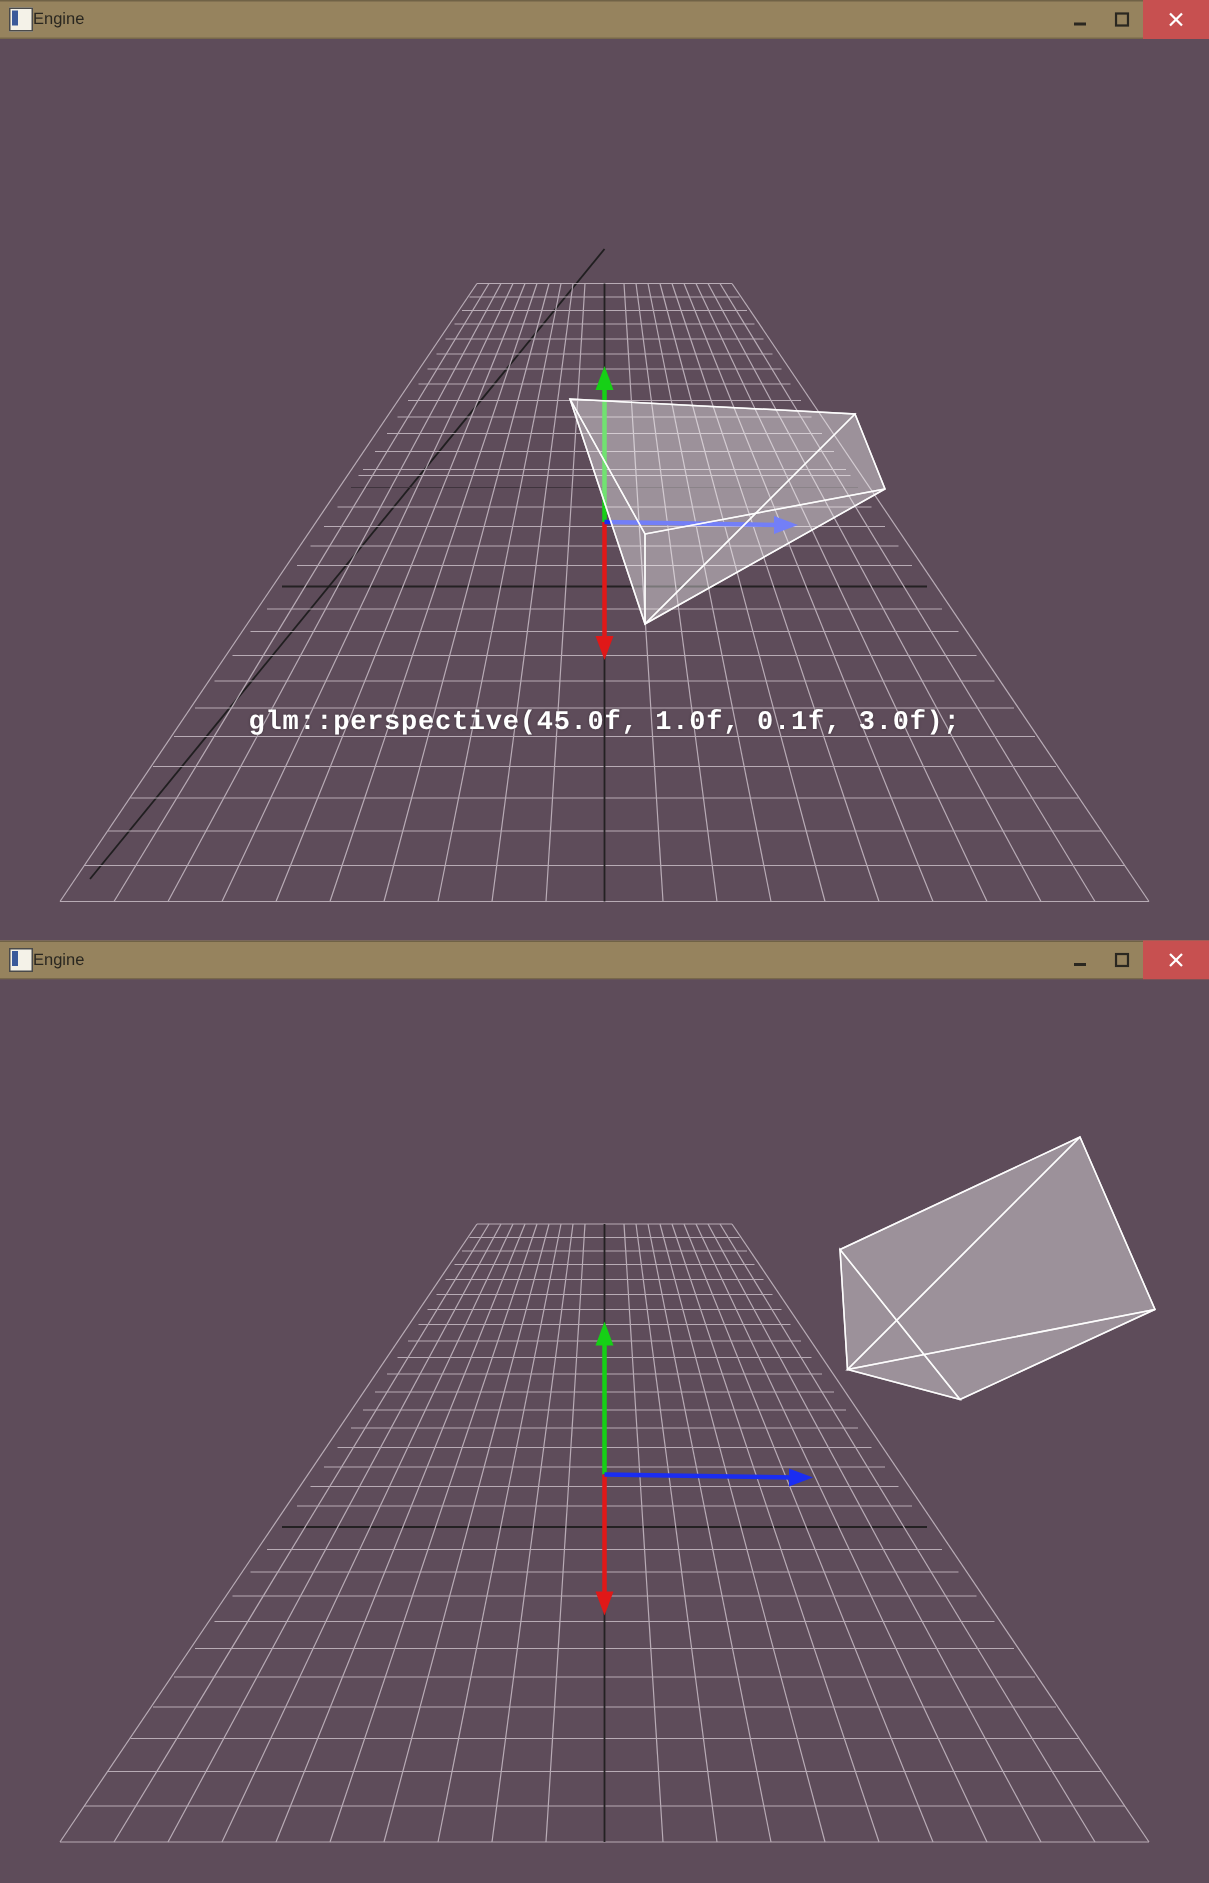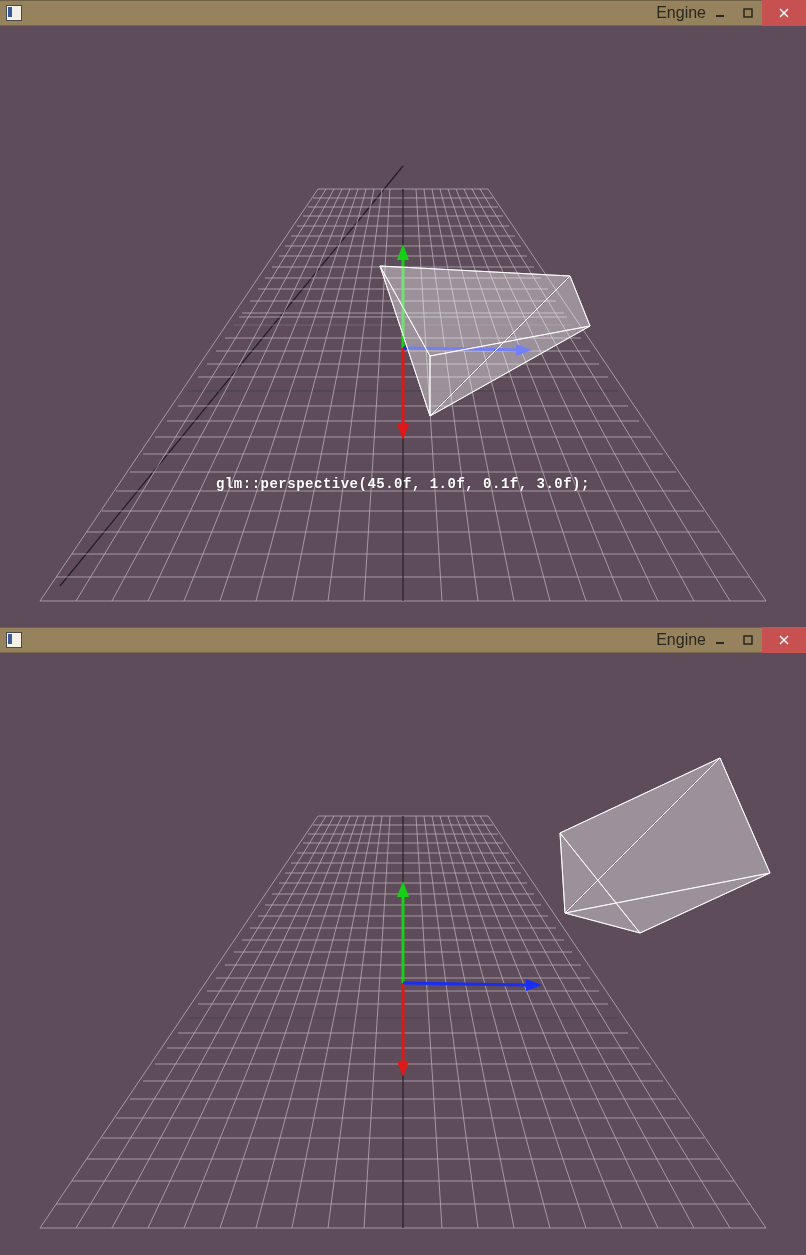--- a/index.html
+++ b/index.html
@@ -34,24 +34,23 @@
   }
   .titlebar .icon::after {
     content: "";
     position: absolute;
     left: 1px; top: 1px;
     width: 4px; height: 10px;
     background: #3a5a9a;
   }
   .titlebar .title {
     flex: 1;
-    text-align: right;
-    font-size: 16px;
+    text-align: left;
+    font-size: 11px;
     color: #2a2720;
-    margin-left: 28px;
   }
   .winbtns {
     display: flex;
     height: 100%;
     align-items: stretch;
   }
   .winbtn {
     width: 28px;
     display: flex;
     align-items: center;
@@ -77,21 +76,21 @@
     width: 100%;
     height: 100%;
   }
   .overlay-text {
     position: absolute;
     left: 0; right: 0;
     text-align: center;
     color: #ffffff;
     font-family: "Lucida Console","Courier New",monospace;
     font-weight: bold;
-    font-size: 14px;
+    font-size: 18px;
     letter-spacing: 0.5px;
     text-shadow: 0 0 2px rgba(0,0,0,0.3);
     white-space: nowrap;
   }
 </style>
 </head>
 <body>
 
 <div class="window">
 

